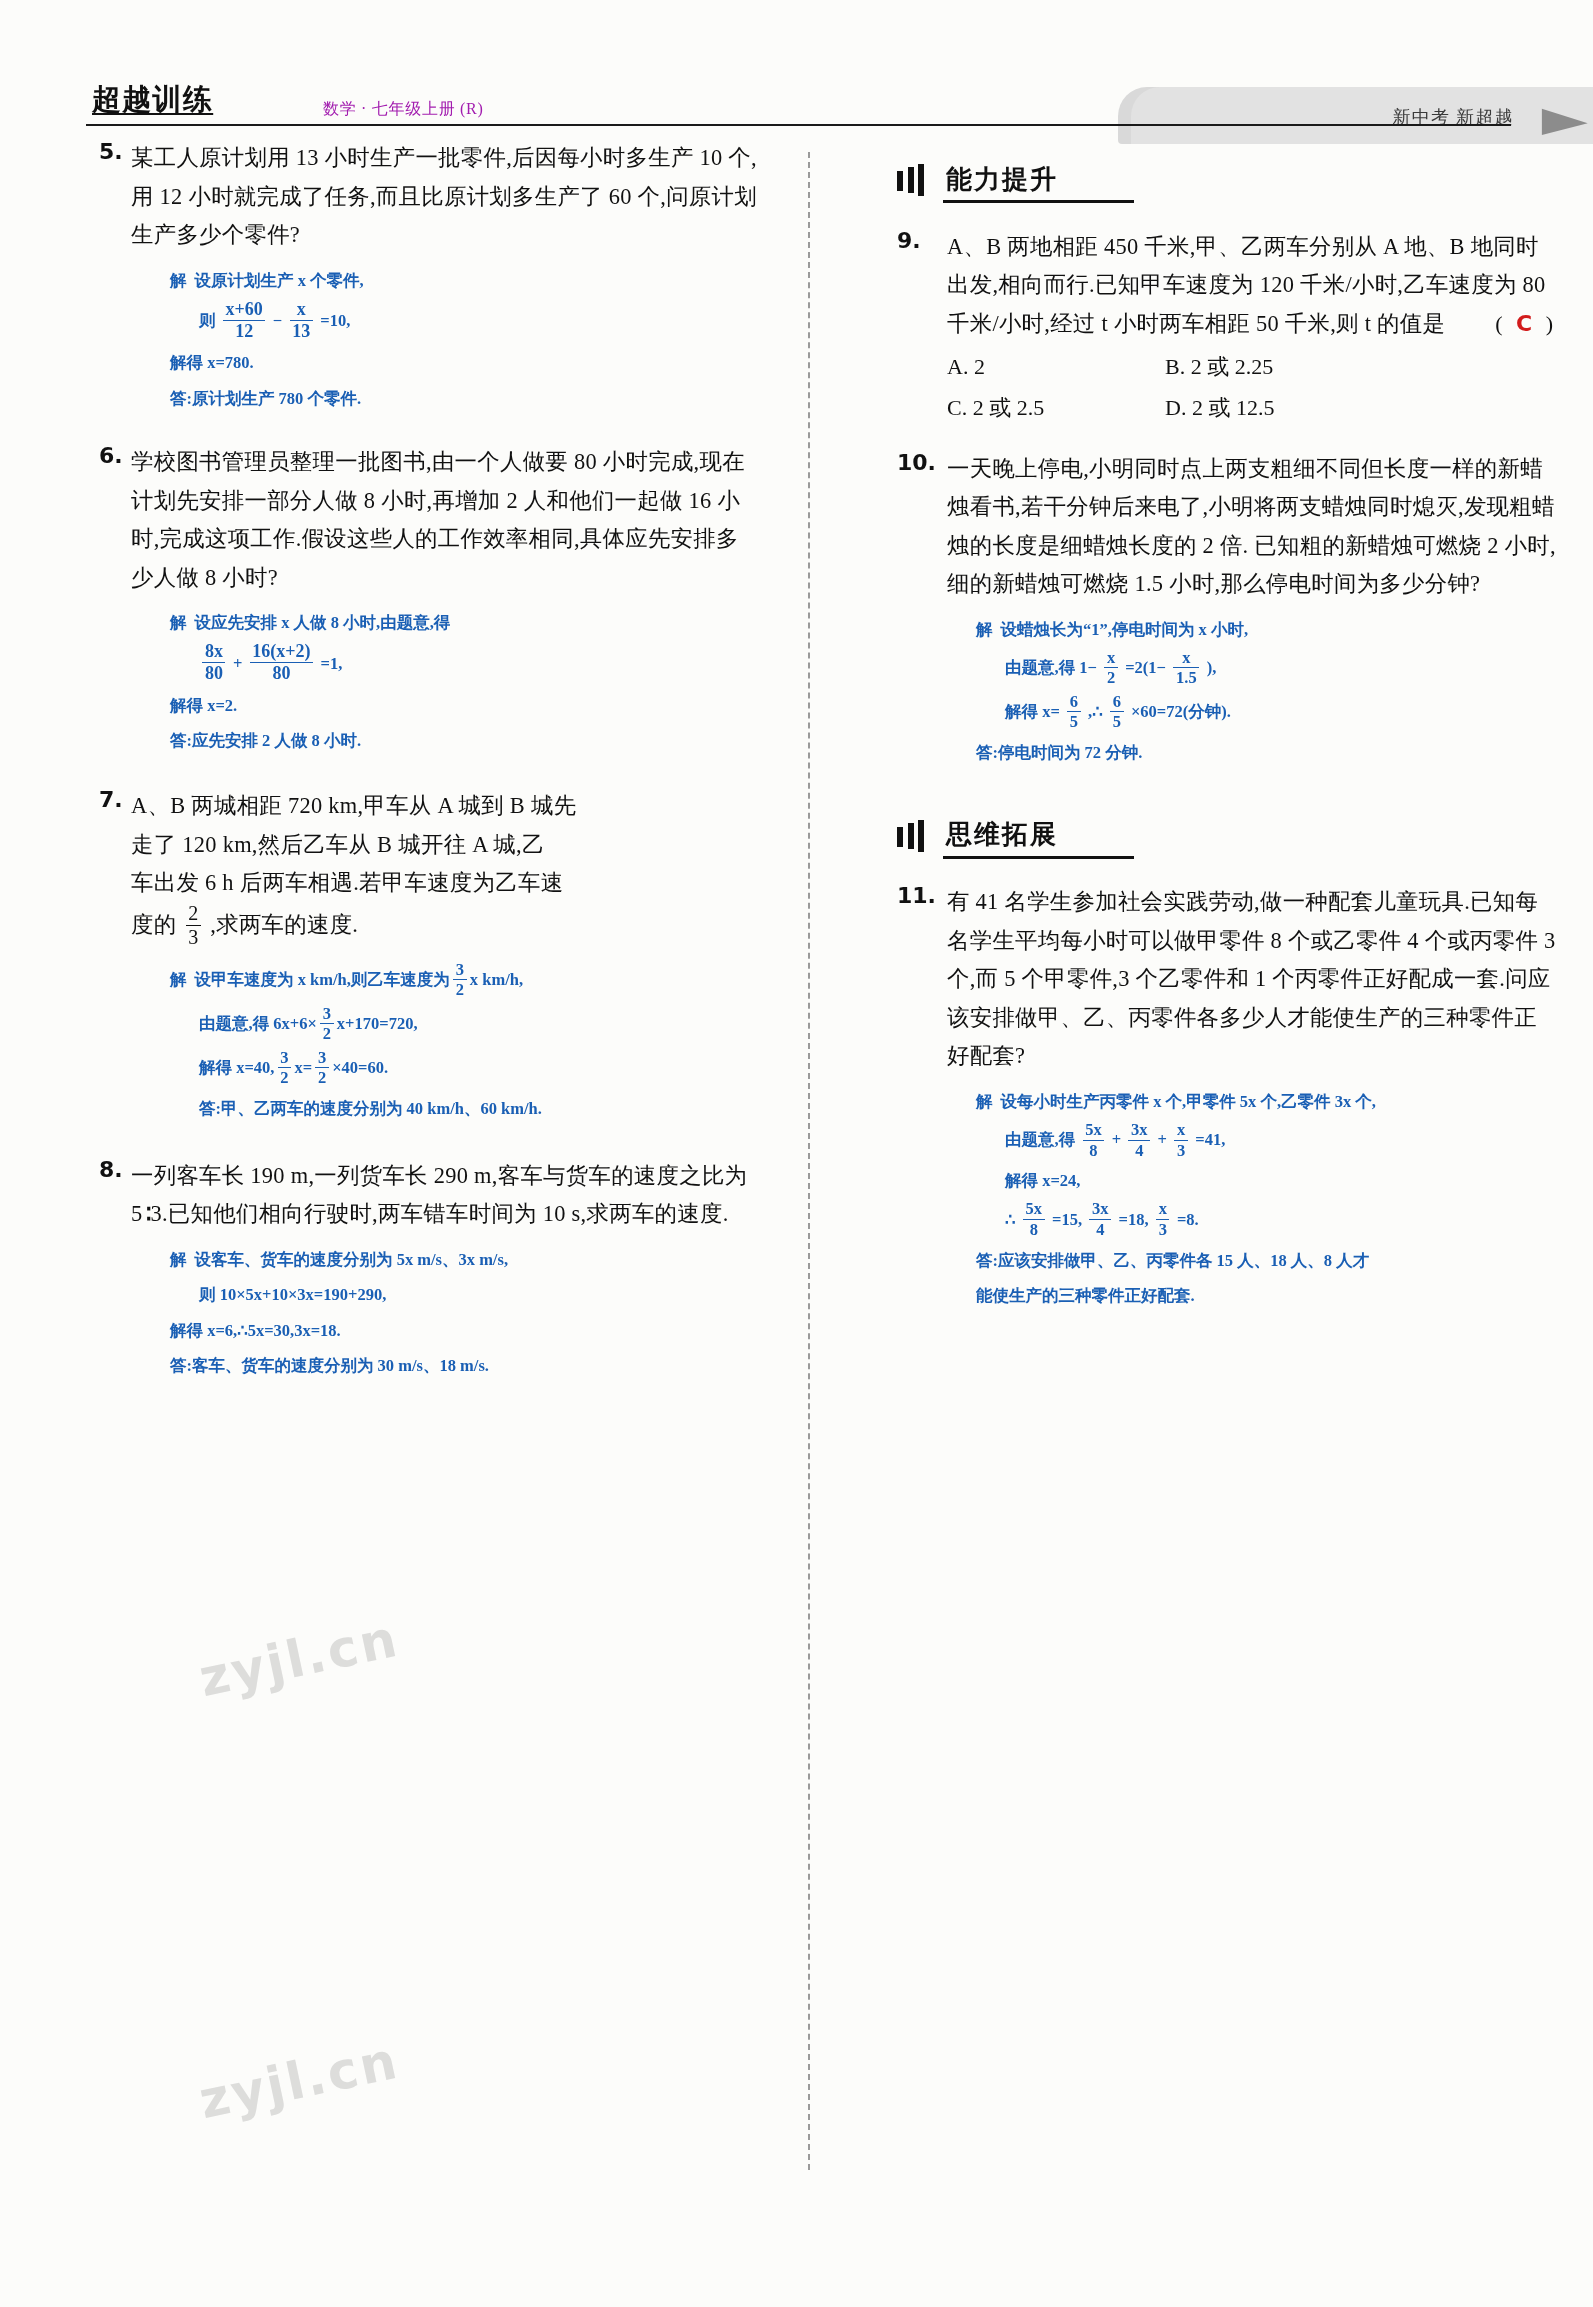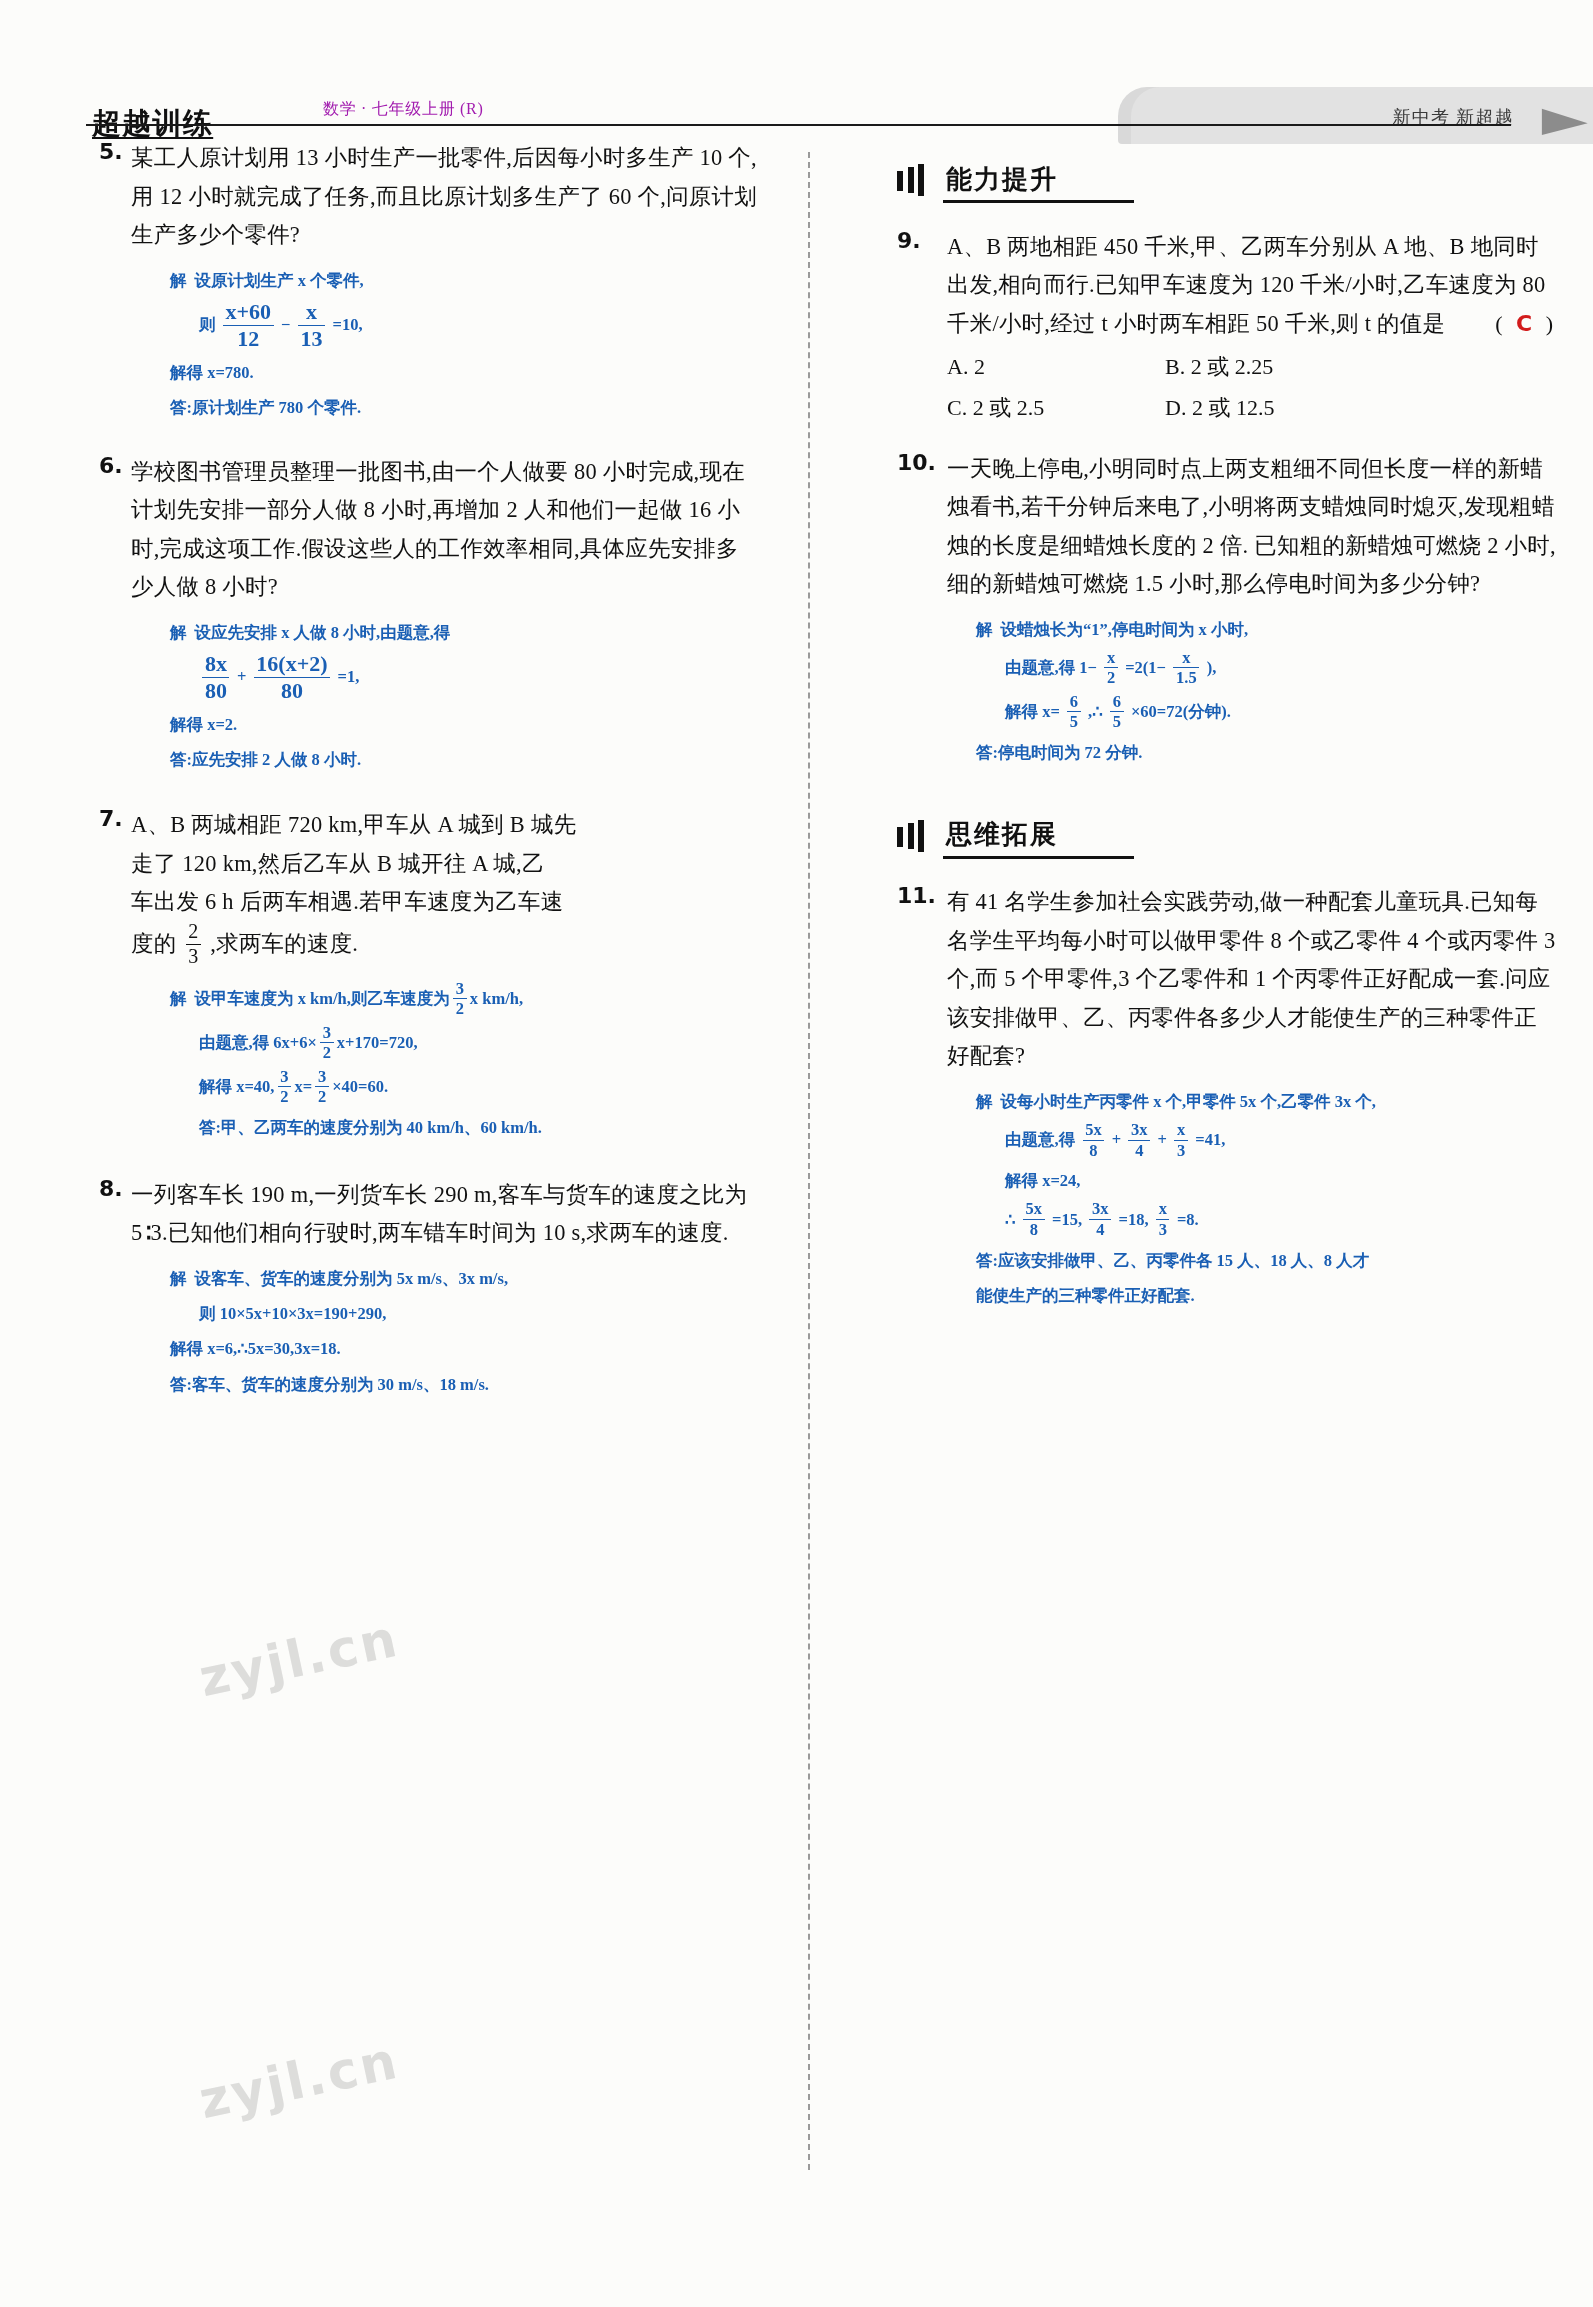--- a/index.html
+++ b/index.html
@@ -17,21 +17,21 @@
   }
   
   .hdr {
     position:absolute; left:0; top:40px; width:1593px; height:73px;
   }
   .hdr-rule {
     position:absolute; left:86px; top:124px; width:1425px; height:2px;
     background:#1a1a1a;
   }
   .brand {
-    position:absolute; left:92px; top:64px;
+    position:absolute; left:92px; top:40px;
     font-family:Liberation Serif, serif;
     font-weight:bold; font-size:29px; letter-spacing:1.3px;
     color:#111;
   }
   .brand .u { text-decoration:underline; text-underline-offset:4px; }
   .subject {
     position:absolute; left:323px; top:59px;
     font-size:16px; color:#a21caf; letter-spacing:0.7px;
   }
   .hdr-tab {
@@ -95,21 +95,21 @@
     display:inline-block;
     vertical-align:middle;
     text-align:center;
     line-height:1.18;
     margin:0 3.3px;
     position:relative;
     top:-1.3px;
   }
   .frac .n { display:block; padding:0 2.6px; }
   .frac .d { display:block; padding:0 2.6px; border-top:1.3px solid #1a5fb4; }
-  .frac.blk { font-size:22px; }
+  .frac.blk { font-size:18px; }
   .frac.dark .d { border-top-color:#111; }
   .frac.dark { color:#111; }
 
   
   .sec {
     position:relative;
     height:54px;
     margin:16px 0 18.5px 0;
   }
   .sec-bars {

